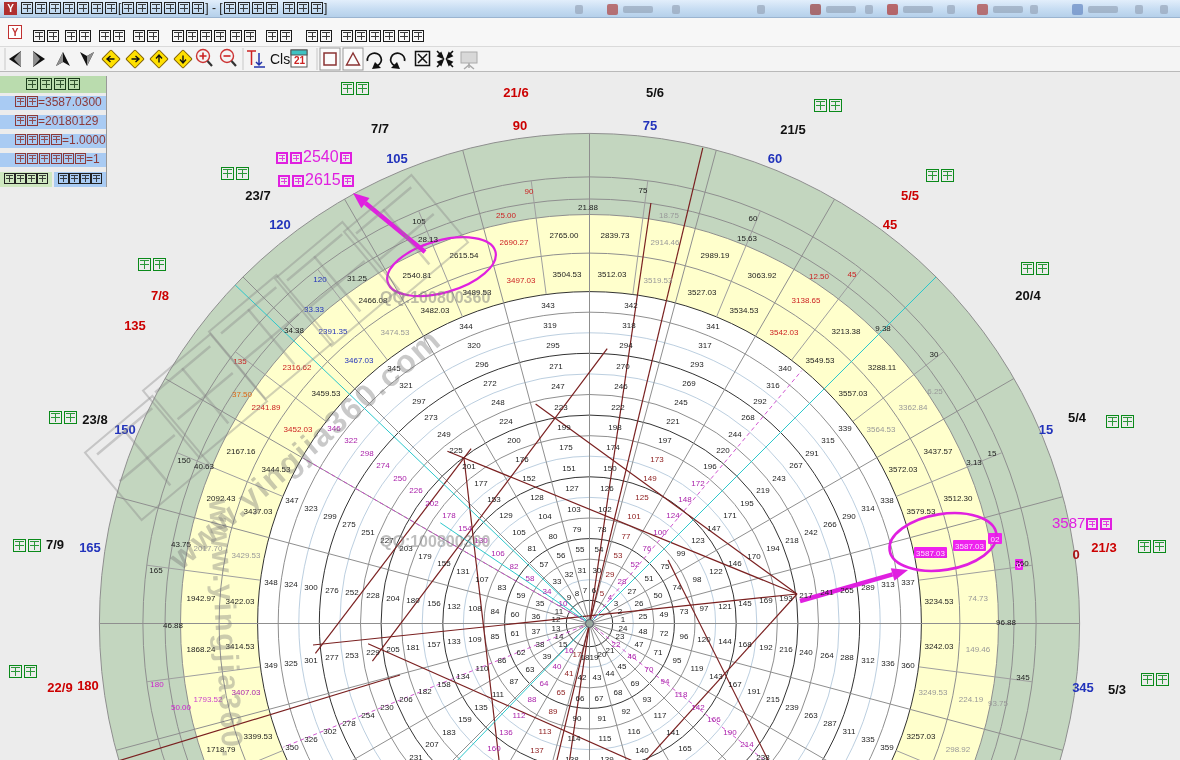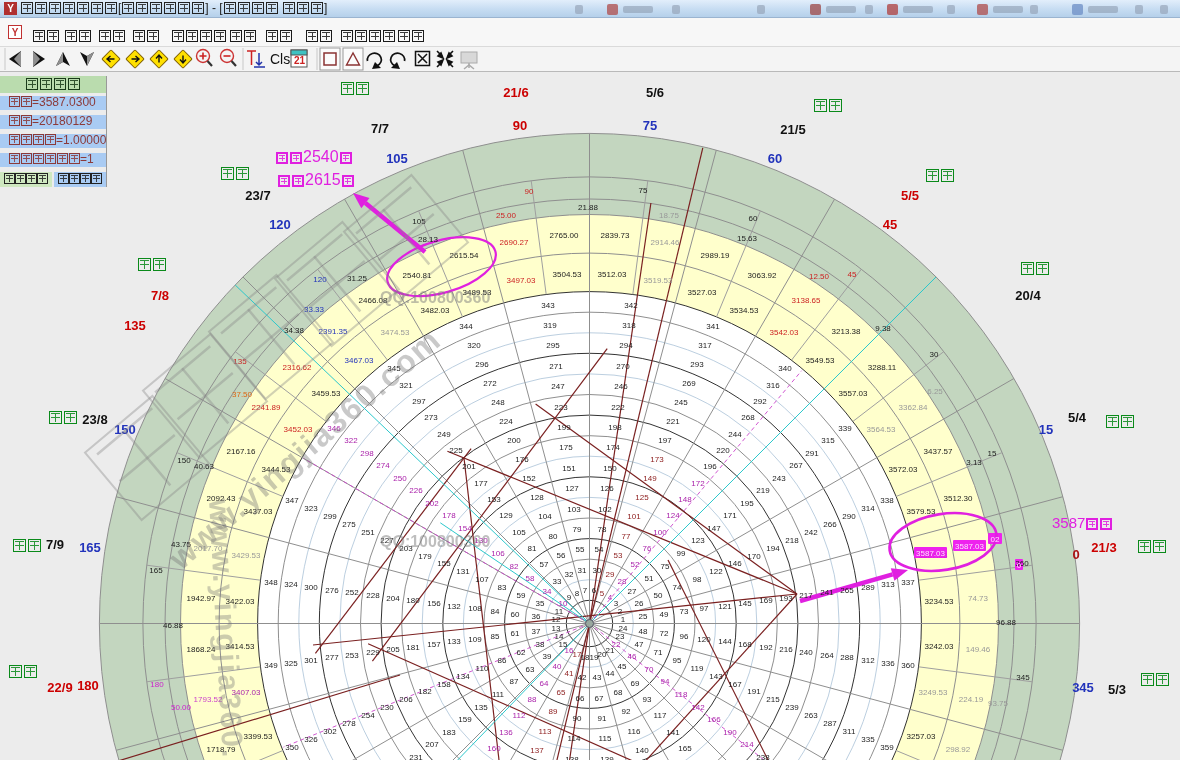--- a/index.html
+++ b/index.html
@@ -7,21 +7,21 @@
  width:12px;height:12px;margin:0 1px}
 i.h::before{content:"";position:absolute;inset:1px;
  background:linear-gradient(currentColor,currentColor) 50% 50%/100% 1px no-repeat,
  linear-gradient(currentColor,currentColor) 50% 50%/1px 100% no-repeat,
  linear-gradient(currentColor,currentColor) 50% 0/100% 1px no-repeat;opacity:.85}
 #title{position:absolute;left:0;top:0;width:1180px;height:18px;
  background:linear-gradient(#e2eefb,#c6dcf2 55%,#b5d0ea);border-bottom:1px solid #9ab4d0;font-size:12px;color:#111}
 #menu{position:absolute;left:0;top:18px;width:1180px;height:29px;background:#f7f7f7;border-bottom:1px solid #dadada;font-size:12px;color:#1a1a1a}
 #tbar{position:absolute;left:0;top:47px;width:1180px;height:25px;background:#f4f4f4;border-bottom:1px solid #b9b9b9;overflow:visible}
 #panel{position:absolute;left:0;top:76px;width:107px;font-size:12px;border-right:1px solid #999}
-.prow{background:#a9cbf3;color:#8b3a3a;height:14px;line-height:13px;margin-bottom:5px;padding-left:8px;white-space:nowrap;overflow:hidden}
+.prow{background:#a9cbf3;color:#8b3a3a;height:14px;line-height:13px;margin-bottom:5px;padding-left:14px;white-space:nowrap;overflow:hidden}
 .prow i.h{width:11px;height:11px;vertical-align:-1px;margin:0 0.5px}
 #whead{background:#badcae;color:#1a3a1a;text-align:center;height:17px;line-height:16px;margin-bottom:3px}
 #pbtns{display:flex;gap:2px}
 #pbtns div{height:15px;line-height:14px;text-align:center;flex:1;color:#222}
 #pbtns i.h{width:11px;height:11px;vertical-align:-1px;margin:0}
 svg text{font-family:"Liberation Sans",sans-serif}
 .olab{position:absolute;font-size:13px;color:#0a8a1a;white-space:nowrap}
 .olab i.h{width:13px;height:13px;border-width:1.5px}
 .mag{position:absolute;color:#e020e0;font-weight:normal;white-space:nowrap}
 .mag i.h{border-width:2px}

